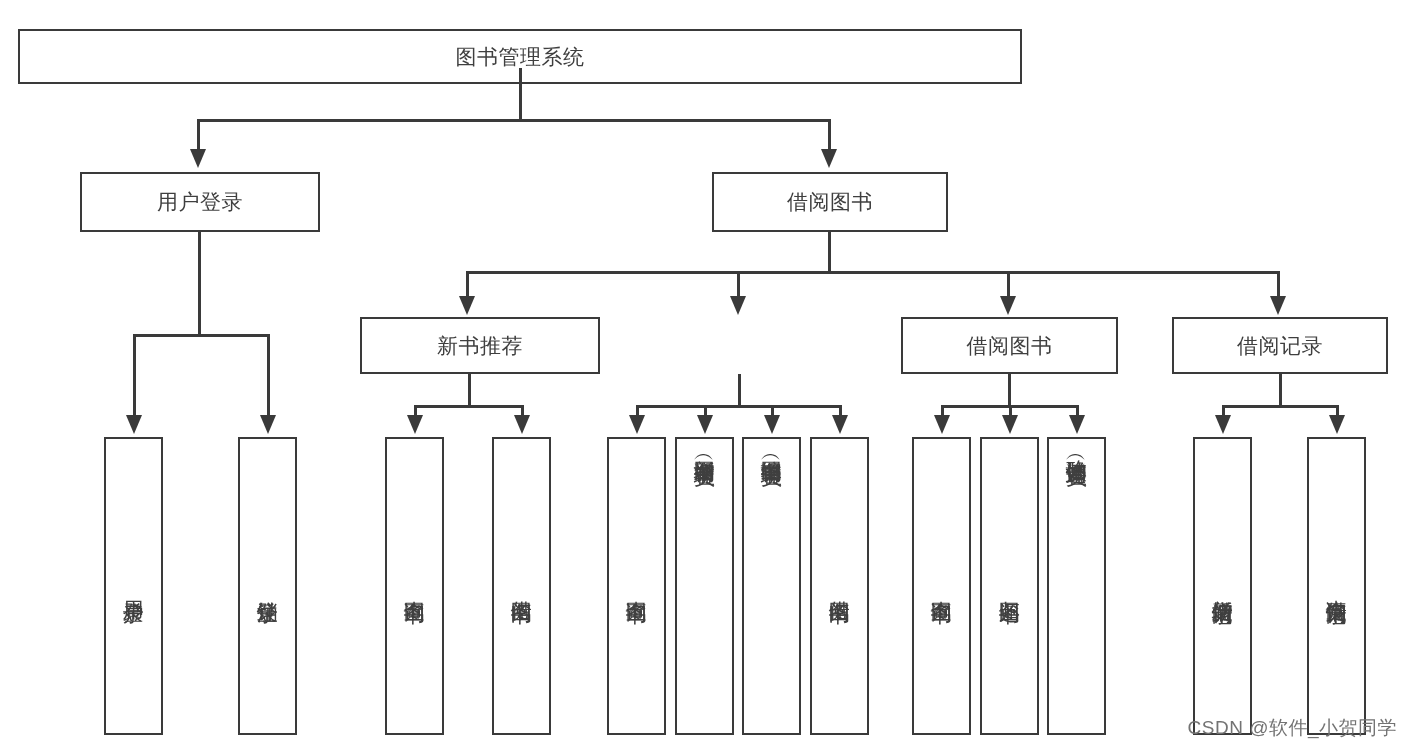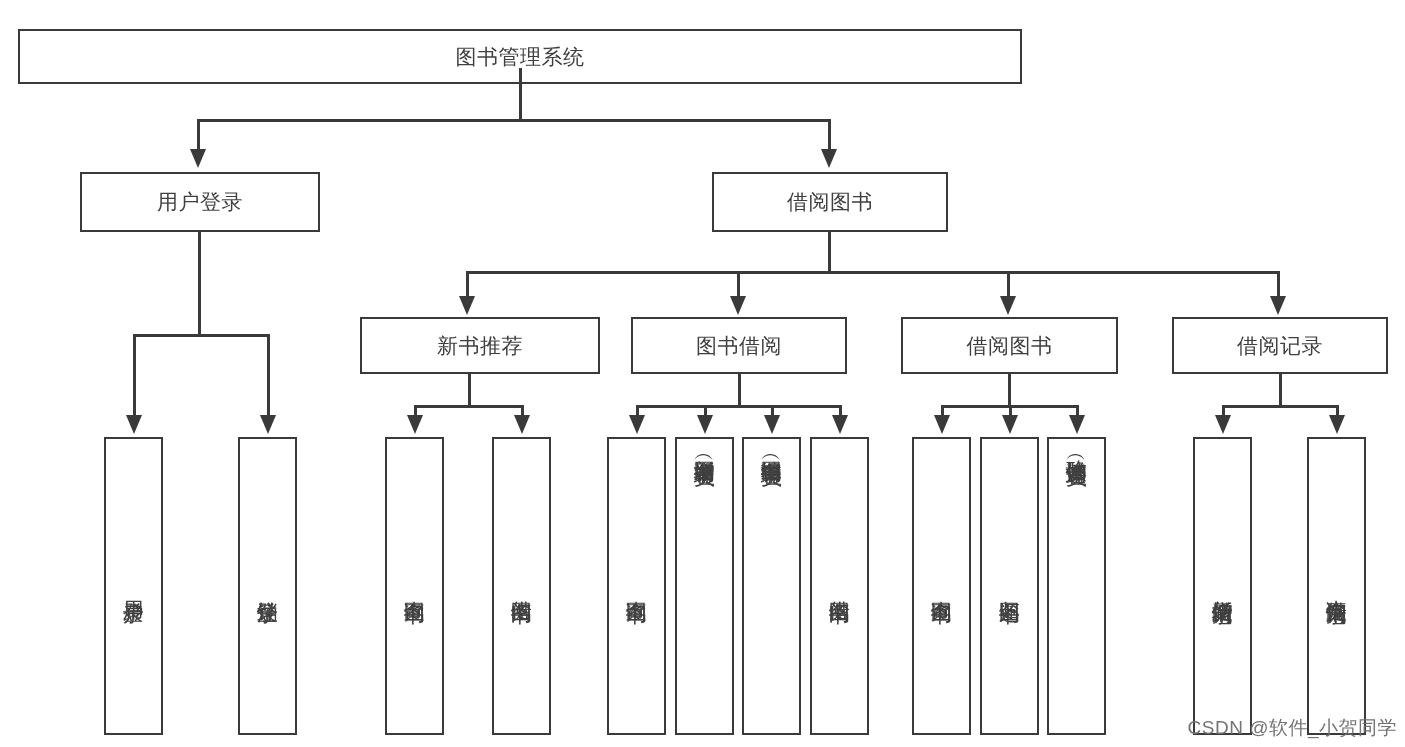--- a/index.html
+++ b/index.html
@@ -117,23 +117,20 @@
   <div class="arrow" style="left:730px; top:296px;"></div>
 
   <div class="edge edge-v" style="left:1007px; top:271px; width:3px; height:26px;"></div>
   <div class="arrow" style="left:1000px; top:296px;"></div>
 
   <div class="edge edge-v" style="left:1277px; top:271px; width:3px; height:26px;"></div>
   <div class="arrow" style="left:1270px; top:296px;"></div>
 
   <div class="node node-h" style="left:360px; top:317px; width:240px; height:57px;">
     <span class="label">新书推荐</span>
-  </div>
-  <div class="node node-h" style="left:631px; top:317px; width:216px; height:57px;">
-    <span class="label">图书借阅</span>
   </div>
   <div class="node node-h" style="left:901px; top:317px; width:217px; height:57px;">
     <span class="label">借阅图书</span>
   </div>
   <div class="node node-h" style="left:1172px; top:317px; width:216px; height:57px;">
     <span class="label">借阅记录</span>
   </div>
 
   <div class="edge edge-v" style="left:468px; top:374px; width:3px; height:33px;"></div>
   <div class="edge edge-h" style="left:414px; top:405px; width:110px; height:3px;"></div>

